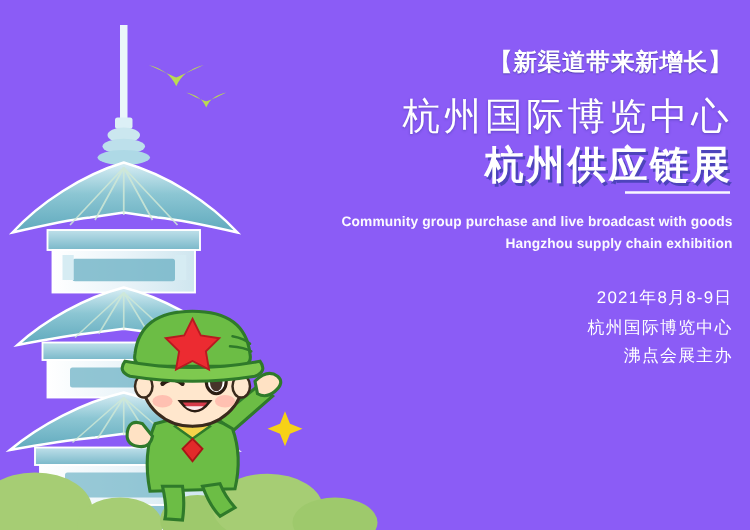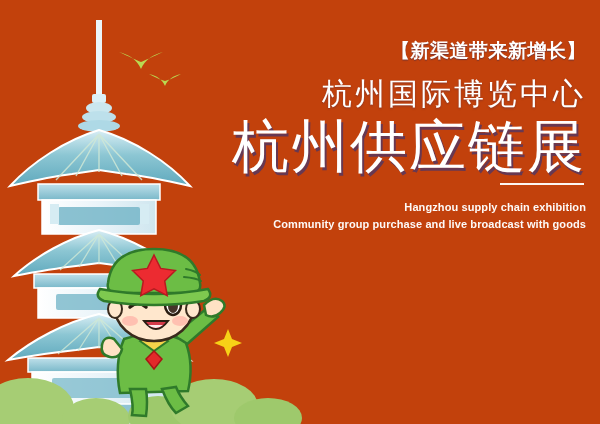--- a/index.html
+++ b/index.html
@@ -53,22 +53,22 @@
   .headline2{
     font-size:30px;
     font-weight:normal;
     letter-spacing:3px;
     line-height:1.15;
     margin-bottom:4px;
     text-shadow:0 1px 2px rgba(20,35,100,.35);
   }
 
   .headline1{
-    font-size:57px;
-    font-weight:normal;
+    font-size:31px;
+    font-weight:bold;
     letter-spacing:2px;
     line-height:1.12;
     margin-bottom:2px;
     text-shadow:2px 3px 0 rgba(30,50,140,.55);
   }
 
   .headline3{
     font-size:27px;
     font-weight:normal;
     letter-spacing:2px;
@@ -96,21 +96,21 @@
   .meta{
     margin-top:22px;
     font-size:13.5px;
     line-height:1.75;
     letter-spacing:1px;
   }
 </style>
 </head>
 <body>
 
-<div id="poster" style="background: #c2410c;">
+<div id="poster" style="background: #8b5cf6;">
 
   <div id="pagoda">
     <svg viewBox="0 0 210 420" xmlns="http://www.w3.org/2000/svg">
       <defs>
         <linearGradient id="roofG" x1="0" y1="0" x2="0" y2="1">
           <stop offset="0" stop-color="#d9eef5"></stop>
           <stop offset="0.45" stop-color="#8cc6d3"></stop>
           <stop offset="1" stop-color="#5fa9bd"></stop>
         </linearGradient>
         <linearGradient id="bodyG" x1="0" y1="0" x2="1" y2="0">
@@ -227,19 +227,24 @@
     <div class="kicker">【新渠道带来新增长】</div>
 
     <div class="headline2">杭州国际博览中心</div>
 
     <div class="headline1">杭州供应链展</div>
 
 
     <div><span class="rule"></span></div>
 
     <div class="en">
+      <div>Community group purchase and live broadcast with goods</div>
       <div>Hangzhou supply chain exhibition</div>
-      <div>Community group purchase and live broadcast with goods</div>
     </div>
 
+    <div class="meta">
+      <div>2021年8月8-9日</div>
+      <div>杭州国际博览中心</div>
+      <div>沸点会展主办</div>
+    </div>
 
   </div>
 </div>
 
 </body></html>

